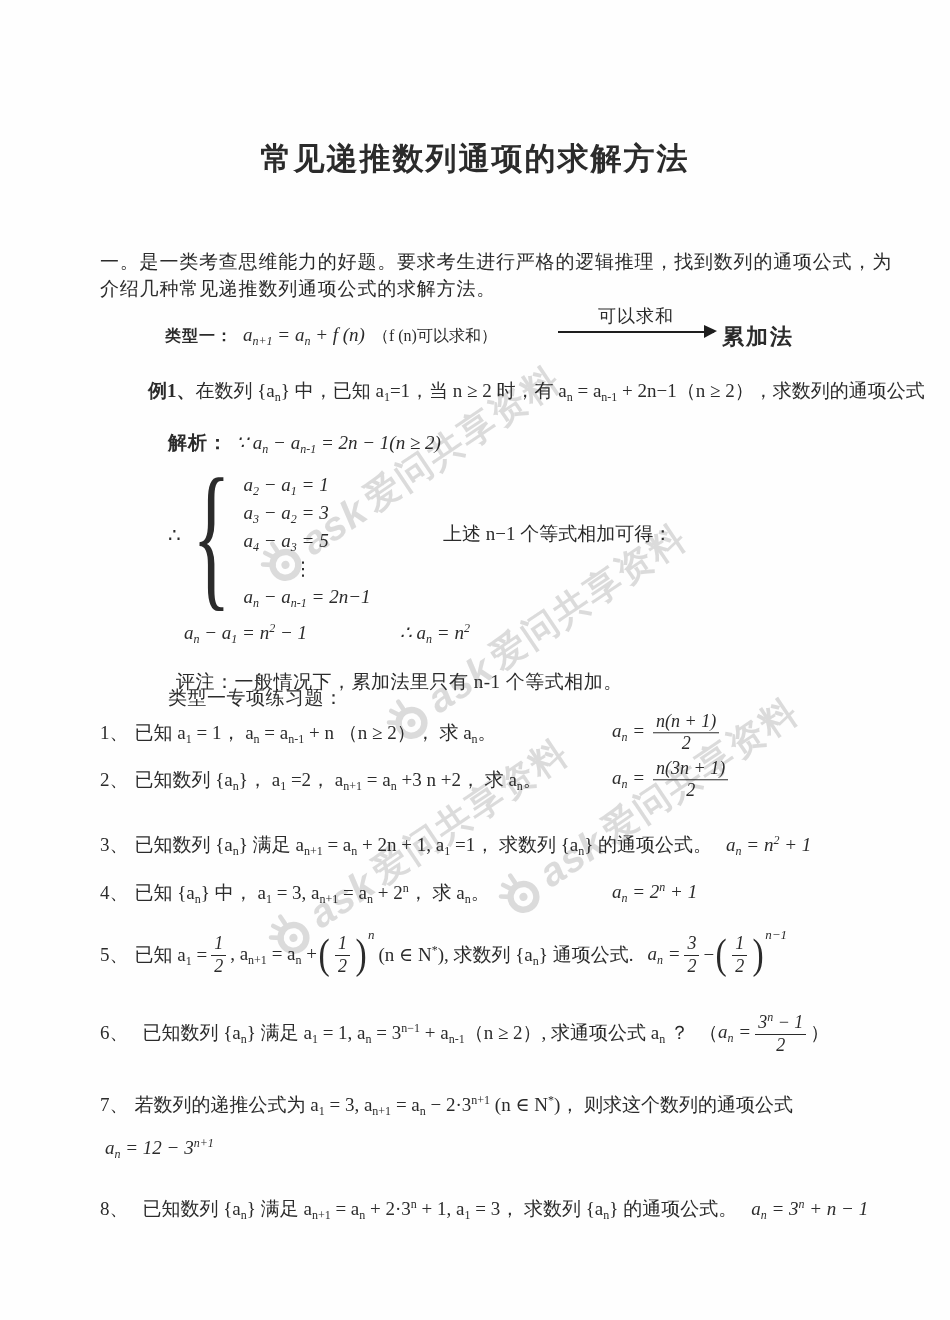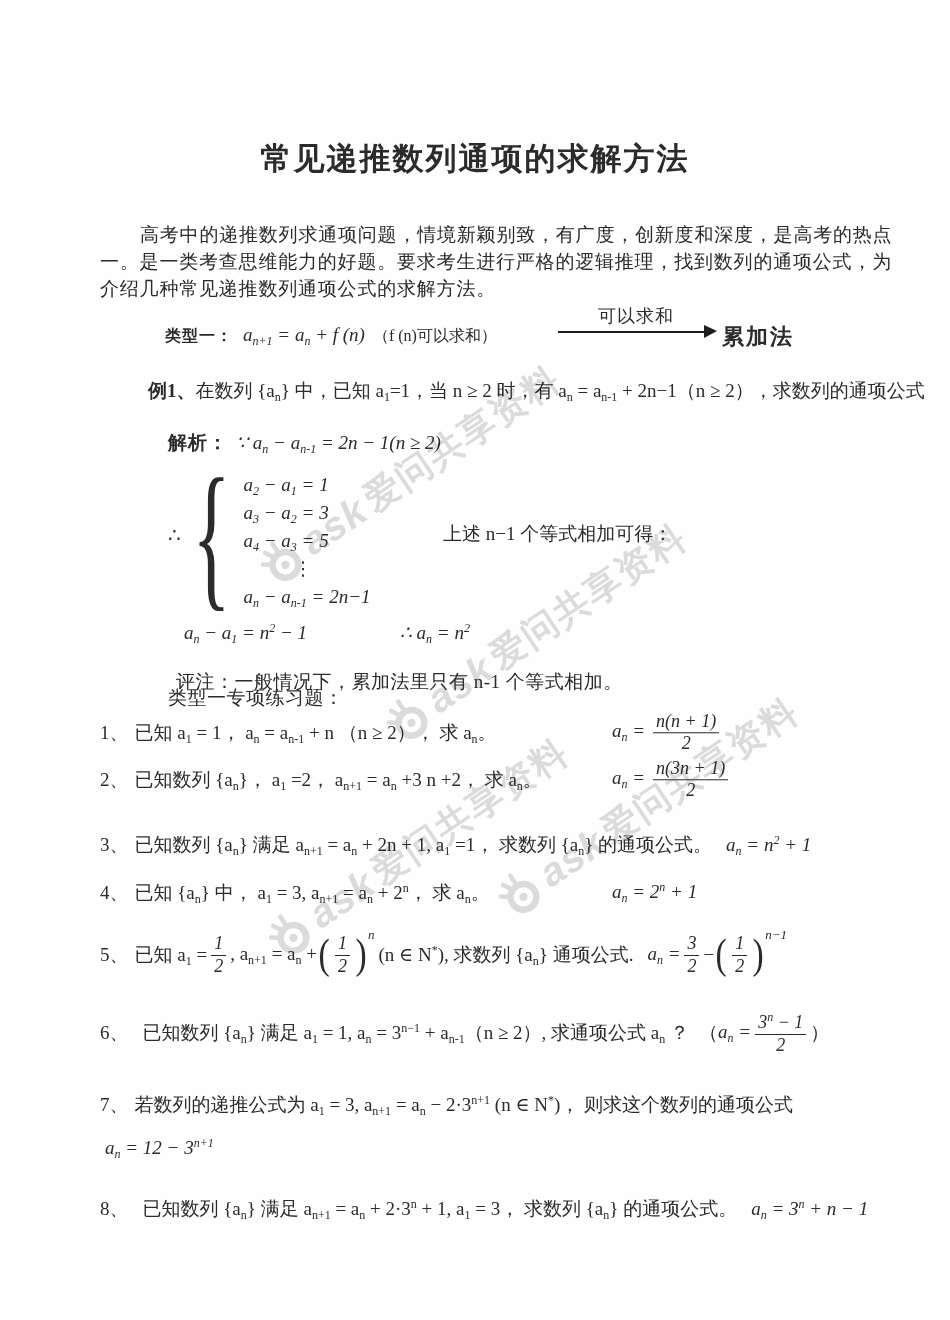--- a/index.html
+++ b/index.html
@@ -114,21 +114,20 @@
     <svg width="46" height="46" viewBox="0 0 50 50">
       <path d="M7 16 L15 22 M16 7 L21 16 M28 3 L28 12" stroke="currentColor" stroke-width="5" stroke-linecap="round" fill="none"></path>
       <circle cx="27" cy="30" r="14" fill="none" stroke="currentColor" stroke-width="7"></circle>
       <circle cx="27" cy="30" r="4.5" fill="currentColor"></circle>
     </svg>
     <i class="wm-ask">ask</i>
     <span class="wm-cjk">爱问共享资料</span>
   </div>
 
   <h1 class="title">常见递推数列通项的求解方法</h1>
-  <div class="intro i1">高考中的递推数列求通项问题，情境新颖别致，有广度，创新度和深度，是高考的热点</div>
   <div class="intro i2">一。是一类考查思维能力的好题。要求考生进行严格的逻辑推理，找到数列的通项公式，为</div>
   <div class="intro i3">介绍几种常见递推数列通项公式的求解方法。</div>
 
   <div class="type1">
     <span class="t1-label">类型一：</span><span class="math t1-formula">a<sub>n+1</sub> = a<sub>n</sub> + f (n)</span><span class="t1-note">（f (n)可以求和）</span>
   </div>
   <div class="arrow">
     <div class="arrow-label">可以求和</div>
     <div class="arrow-line">
         <div class="arrow-head"></div>

